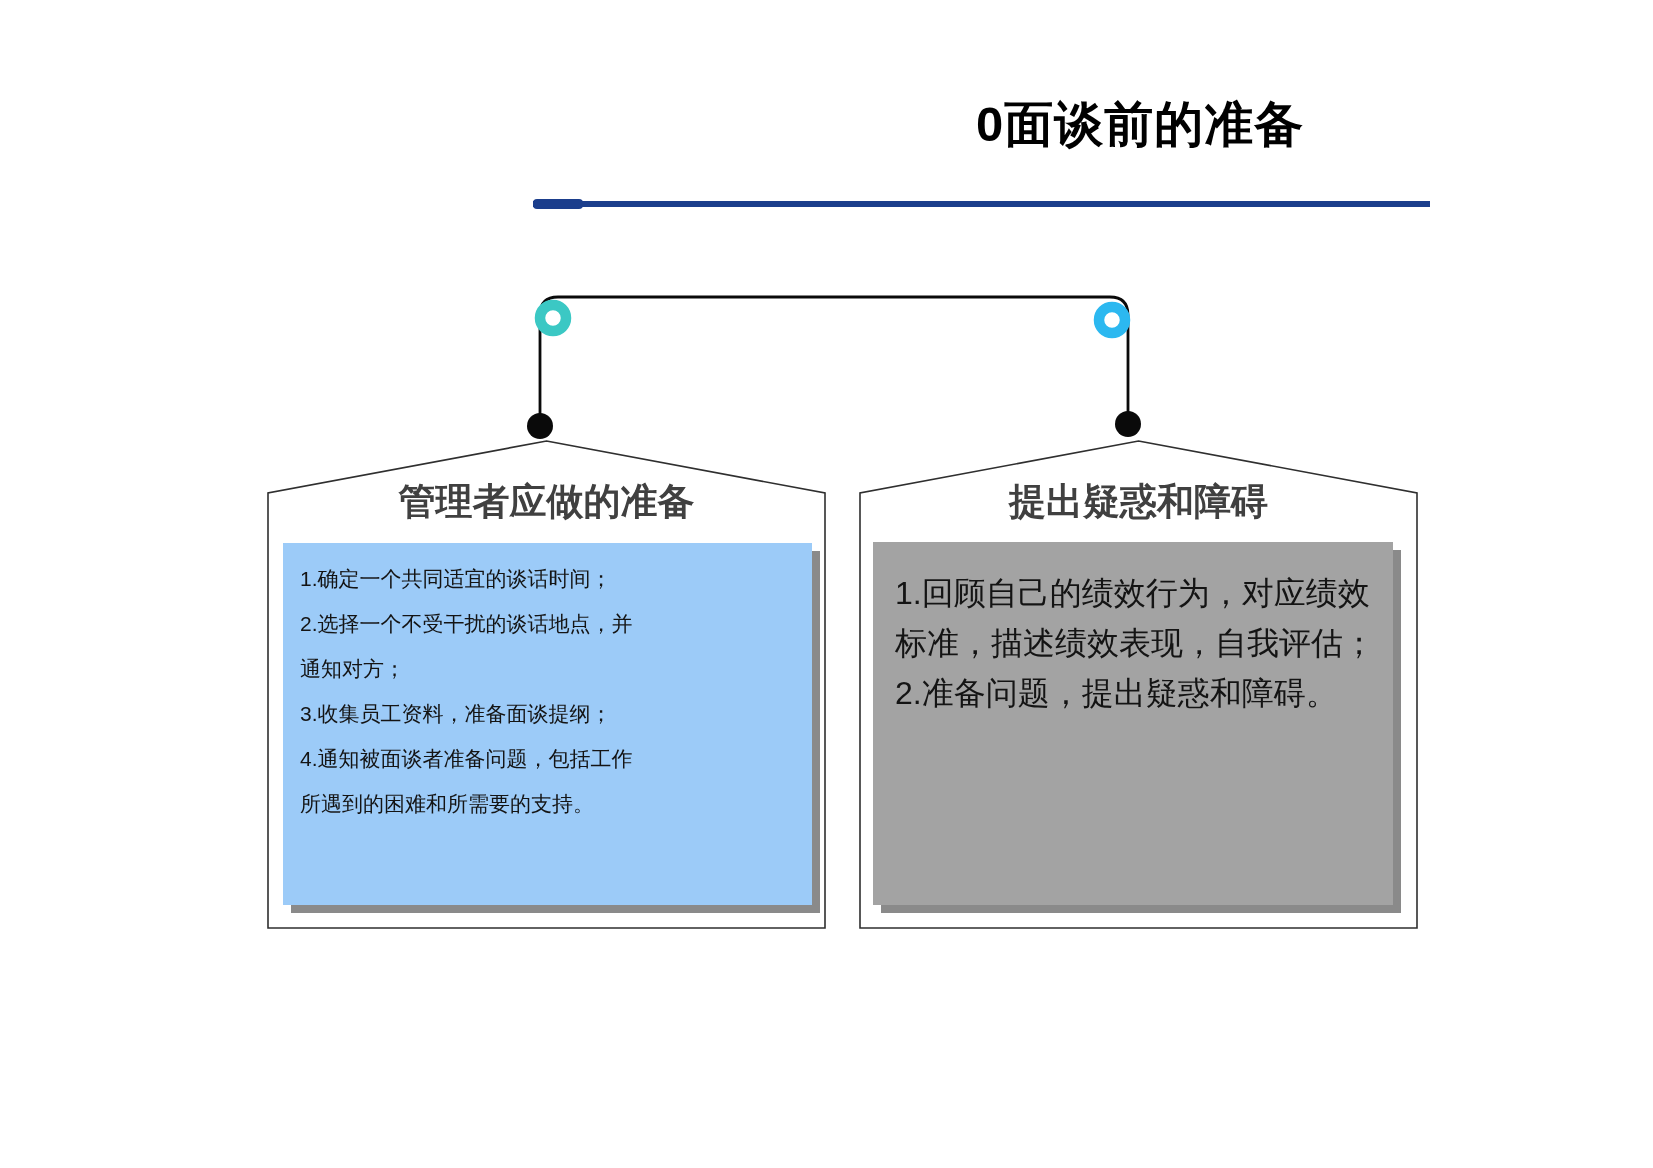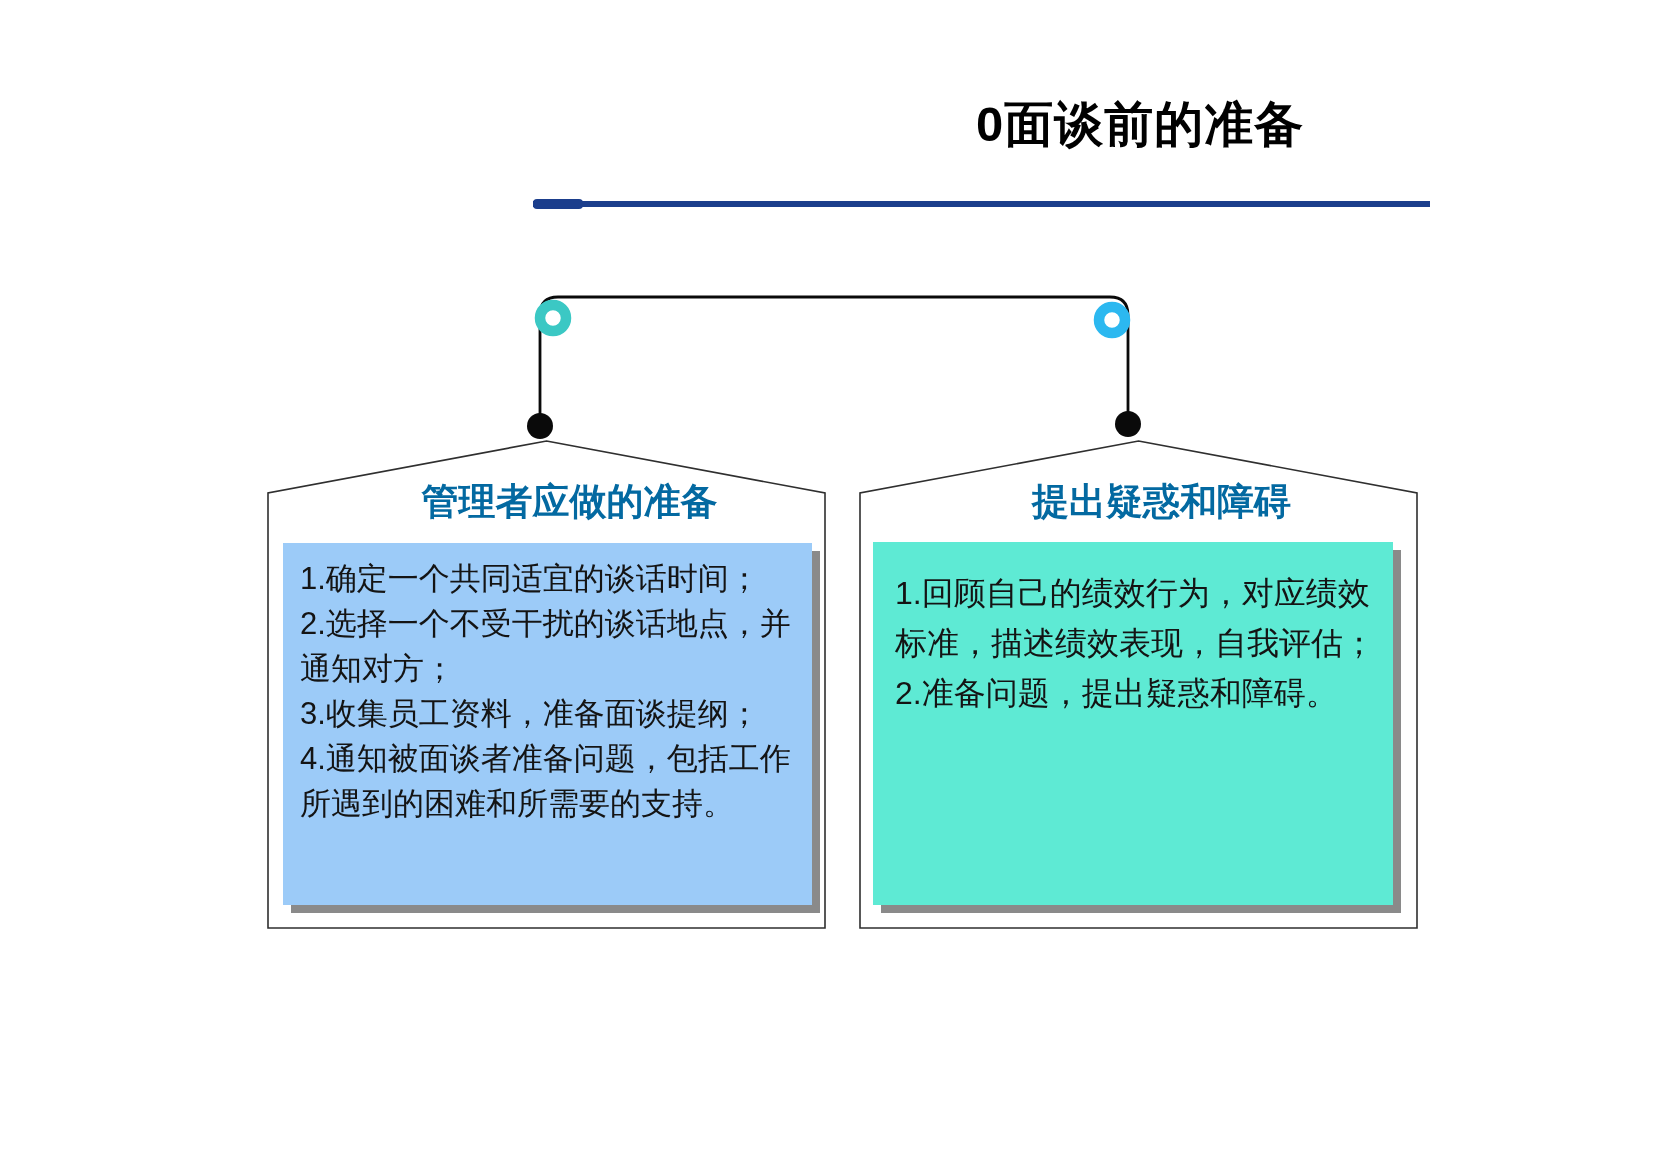--- a/index.html
+++ b/index.html
@@ -51,49 +51,48 @@
     width: 1653px;
     height: 1168px;
   }
   .panel-heading {
     position: absolute;
     top: 477px;
     width: 557px;
     text-align: center;
     font-size: 37px;
     font-weight: bold;
-    color: #0369a1;
+    color: #404040;
     white-space: nowrap;
-    padding-left: 23px;
   }
   .panel-heading.left  { left: 268px; }
   .panel-heading.right { left: 860px; }
   .content-box {
     position: absolute;
     box-sizing: border-box;
     box-shadow: 8px 8px 0 0 #8A8A8A;
     color: #141414;
     white-space: pre-line;
   }
   .content-box.left {
     left: 283px;
     top: 543px;
     width: 529px;
     height: 362px;
     background: #9CCBF8;
     padding: 13px 14px 0 17px;
-    font-size: 31px;
+    font-size: 21px;
     line-height: 45px;
   }
   .content-box.right {
     left: 873px;
     top: 542px;
     width: 520px;
     height: 363px;
-    background: #5eead4;
+    background: #a3a3a3;
     padding: 26px 14px 0 22px;
     font-size: 32px;
     line-height: 50px;
   }
 </style>
 </head>
 <body>
 
 <div class="slide">
 

